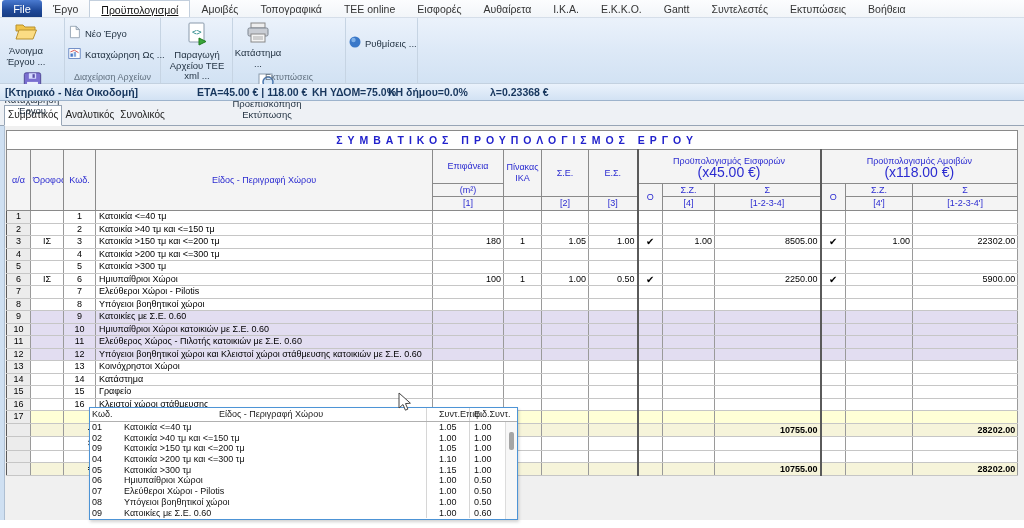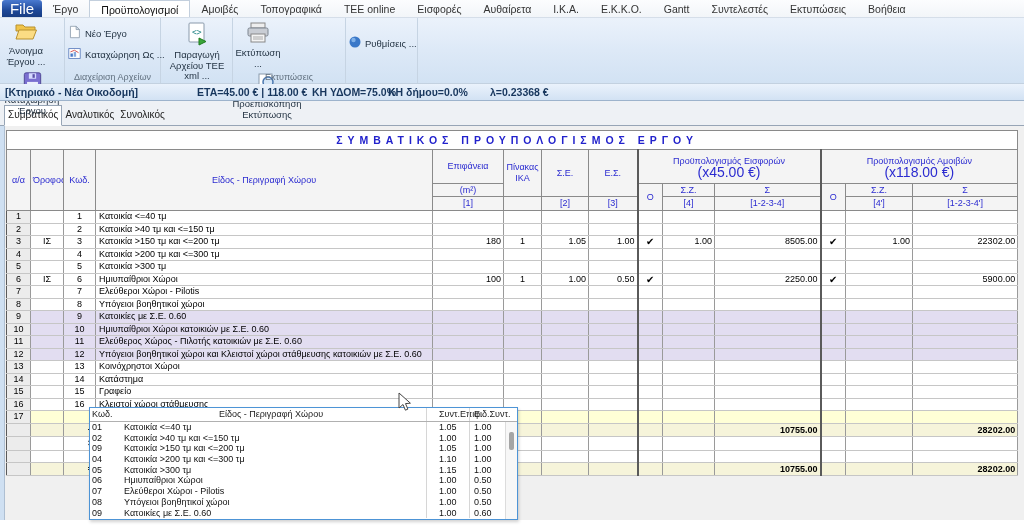--- a/index.html
+++ b/index.html
@@ -3,24 +3,24 @@
 <meta charset="utf-8">
 <style>
   html,body{margin:0;padding:0;width:1024px;height:528px;overflow:hidden;
     font-family:"Liberation Sans","DejaVu Sans",sans-serif;background:#fff;}
   *{box-sizing:border-box;}
 
   
   .tabbar{height:18px;background:linear-gradient(#fcfdfe,#f2f5f9);display:flex;align-items:flex-end;
     border-bottom:1px solid #d5dee9;}
   .file-btn{width:40px;height:17px;margin-left:2px;border-radius:3px 3px 0 0;
-    background:linear-gradient(#4a7ad0,#1f4999 60%,#173c82);color:#fff;font-size:15px;
+    background:linear-gradient(#4a7ad0,#1f4999 60%,#173c82);color:#fff;font-size:11px;
     display:flex;align-items:center;justify-content:center;}
   .rtab{font-size:10.5px;color:#333;padding:2px 11px 1px;height:17px;line-height:14px;}
-  .rtab.active{background:#fff;border:1px solid #c3cfdd;border-bottom:none;color:#111;}
+  .rtab.active{background:#fff;border:1px solid #c3cfdd;border-bottom:none;color:#111;text-decoration:underline;}
 
   
   .ribbon-body{height:66px;background:linear-gradient(#ebf2fb,#dde9f7 50%,#d2e2f3);
     border-bottom:1px solid #c3d1e0;display:flex;}
   .rgroup{position:relative;height:100%;border-right:1px solid #c6d4e3;padding:2px 3px 12px;}
   .rgroup-label{position:absolute;bottom:1px;left:0;right:0;text-align:center;
     font-size:9px;color:#61707f;white-space:nowrap;}
   .bigbtns{display:flex;flex-direction:column;}
   .bigbtn{display:flex;flex-direction:column;align-items:center;text-align:center;
     font-size:9.5px;color:#1f2f3f;padding:2px 2px;}
@@ -178,21 +178,21 @@
     <div class="bigbtns">
       <div class="bigbtn" style="width:44px">
         <span>
           <svg width="24" height="22" viewBox="0 0 24 22">
             <rect x="5" y="1" width="14" height="5" fill="#eee" stroke="#888"></rect>
             <rect x="2" y="6" width="20" height="8" rx="1.5" fill="#c9cdd4" stroke="#7d8590"></rect>
             <rect x="5" y="12" width="14" height="8" fill="#f4f4f4" stroke="#888"></rect>
             <line x1="7" y1="15" x2="17" y2="15" stroke="#aaa"></line>
             <line x1="7" y1="17" x2="17" y2="17" stroke="#aaa"></line>
           </svg></span>
-        <span class="cap">Εκτύπωση ...</span>
+        <span class="cap">Κατάστημα ...</span>
       </div>
       <div class="bigbtn" style="width:62px">
         <span>
           <svg width="22" height="22" viewBox="0 0 22 22">
             <rect x="3" y="1" width="13" height="17" fill="#fff" stroke="#8a9aab"></rect>
             <circle cx="12" cy="9" r="5" fill="#d5e6f7" stroke="#4a77b0" stroke-width="1.5"></circle>
             <line x1="15.5" y1="12.5" x2="19" y2="17" stroke="#4a77b0" stroke-width="2"></line>
           </svg></span>
         <span class="cap">Προεπισκόπηση Εκτύπωσης</span>
       </div>

